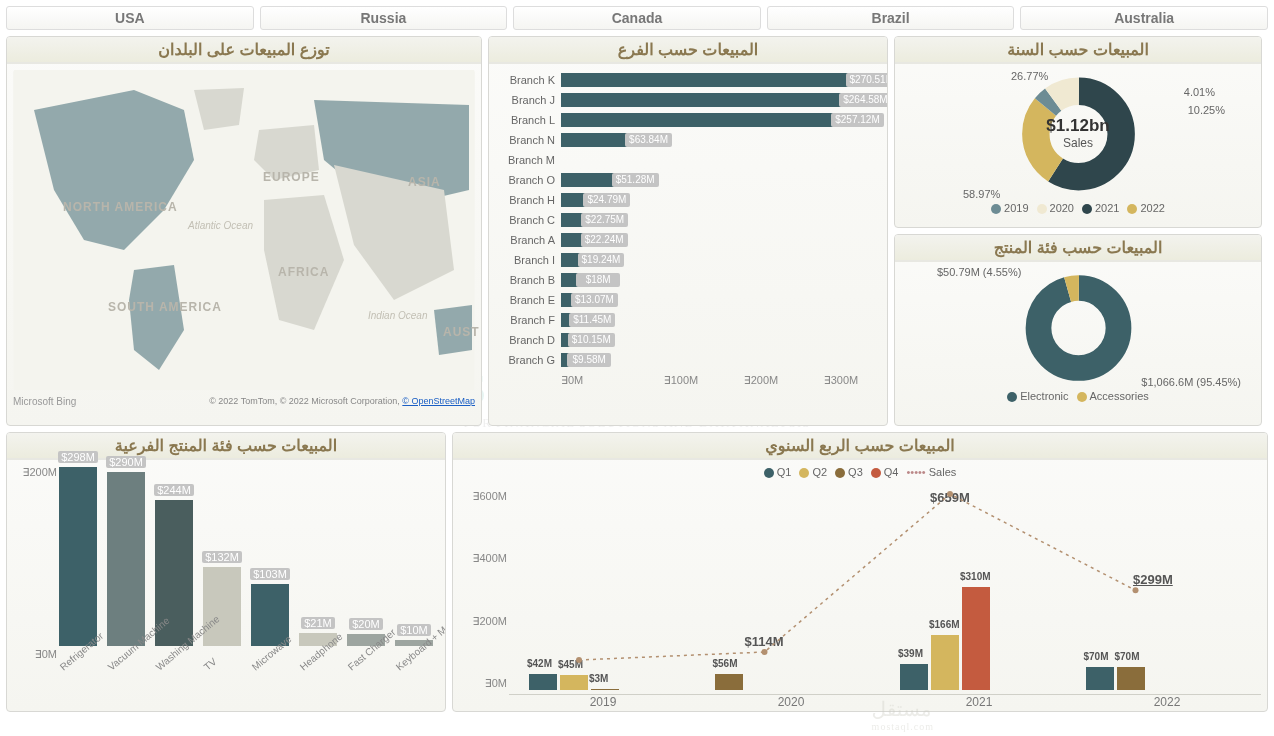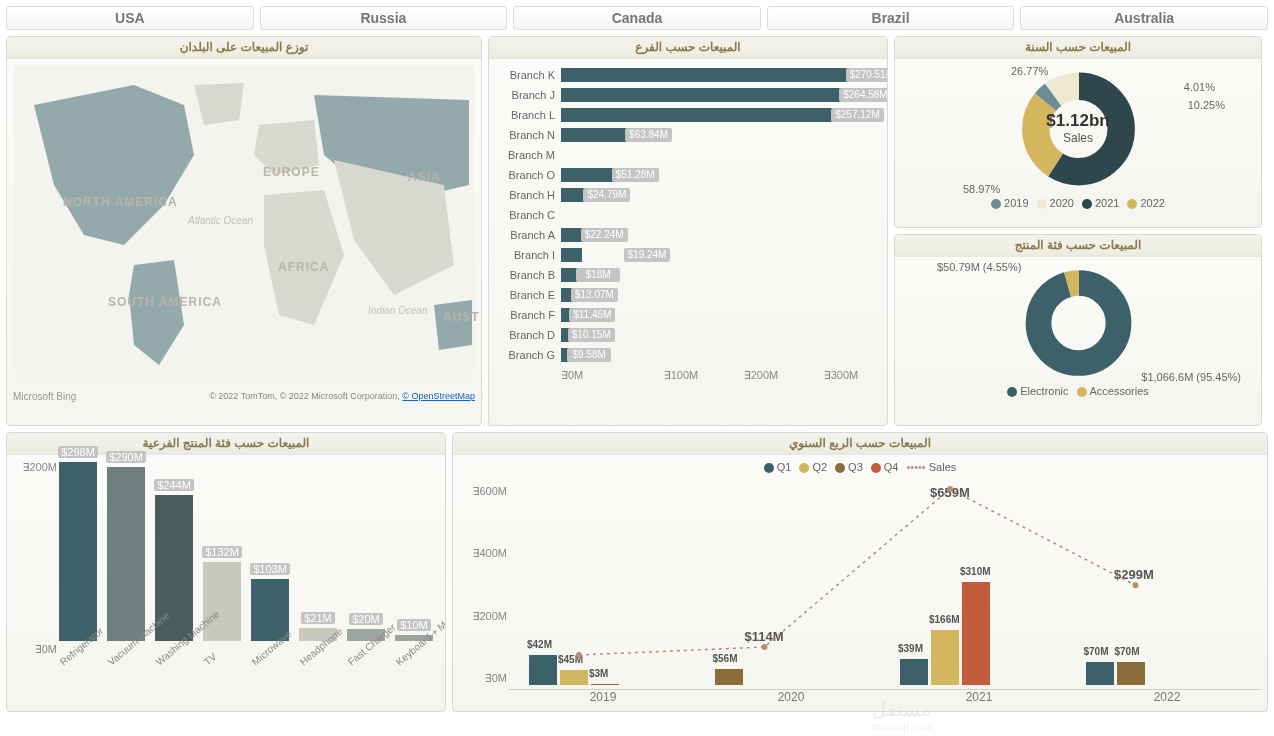--- a/index.html
+++ b/index.html
@@ -2,21 +2,21 @@
 <html><head>
 <meta charset="utf-8">
 <style>
   html,body{margin:0;padding:0;font-family:"Segoe UI",Tahoma,sans-serif;background:#fff;color:#555;}
   #root{width:1274px;height:736px;padding:6px;box-sizing:border-box;position:relative;}
   .tabs{display:flex;gap:6px;margin-bottom:6px;}
   .tab{flex:1;border:1px solid #ddd;border-radius:3px;background:linear-gradient(#fff,#f5f5f2);
        text-align:center;padding:3px 0;font-size:14px;font-weight:bold;color:#777;}
   .card{border:1px solid #d8d8d4;border-radius:4px;padding:6px;box-sizing:border-box;
         background:linear-gradient(#fbfbf9,#f5f5f0);position:relative;overflow:hidden;}
-  .card-title{text-align:center;font-size:12px;font-weight:bold;color:#8a7850;
+  .card-title{text-align:center;font-size:16px;font-weight:bold;color:#8a7850;
               padding:3px 0;border-bottom:2px solid #e8e8e2;margin:-6px -6px 6px;
               background:linear-gradient(#f3f3ee,#ececde);}
   .row1{display:flex;gap:6px;height:390px;}
   .row2{display:flex;gap:6px;height:280px;margin-top:6px;}
   #map-card{width:476px;}
   #branch-card{width:400px;}
   #right-col{width:368px;display:flex;flex-direction:column;gap:6px;}
   #year-card,#cat-card{flex:1;}
   #subcat-card{width:440px;}
   #quarter-card{flex:1;}
@@ -118,21 +118,21 @@
 
           <path d="M320 95 L430 120 L440 200 L380 230 L340 175 Z" fill="#d8d8d0"></path>
 
           <path d="M420 240 L458 235 L458 280 L425 285 Z" fill="#88a1a4" opacity="0.9"></path>
         </svg>
         <div class="map-label" style="left:50px;top:130px;">NORTH AMERICA</div>
         <div class="map-label" style="left:95px;top:230px;">SOUTH AMERICA</div>
         <div class="map-label" style="left:250px;top:100px;">EUROPE</div>
         <div class="map-label" style="left:265px;top:195px;">AFRICA</div>
         <div class="map-label" style="left:395px;top:105px;">ASIA</div>
-        <div class="map-label" style="left:430px;top:245px;">AUST</div>
+        <div class="map-label" style="left:430px;top:255px;">AUST</div>
         <div class="map-ocean" style="left:175px;top:150px;">Atlantic Ocean</div>
         <div class="map-ocean" style="left:355px;top:240px;">Indian Ocean</div>
       </div>
       <div class="map-footer">
         <span style="color:#999;font-size:10px;">Microsoft Bing</span>
         <span>
           <span class="attrib">© 2022 TomTom, © 2022 Microsoft Corporation, </span>
           <span class="link">© OpenStreetMap</span>
         </span>
       </div>
@@ -181,33 +181,37 @@
           </div>
           <div class="hbar-row">
             <div class="hbar-lbl">Branch H</div>
     <div class="hbar-track">
               <div class="hbar-fill" style="width:8.263333333333334%"></div>
     <div class="hbar-badge" style="left:calc(8.263333333333334% - 4px);min-width:36px;text-align:center;">$24.79M</div>
             </div>
           </div>
           <div class="hbar-row">
             <div class="hbar-lbl">Branch C</div>
+    <div class="hbar-track">
+              <div class="hbar-fill" style="width:7.583333333333334%"></div>
+    <div class="hbar-badge" style="left:calc(7.583333333333334% - 4px);min-width:36px;text-align:center;">$22.75M</div>
+            </div>
           </div>
           <div class="hbar-row">
             <div class="hbar-lbl">Branch A</div>
     <div class="hbar-track">
               <div class="hbar-fill" style="width:7.413333333333333%"></div>
     <div class="hbar-badge" style="left:calc(7.413333333333333% - 4px);min-width:36px;text-align:center;">$22.24M</div>
             </div>
           </div>
           <div class="hbar-row">
             <div class="hbar-lbl">Branch I</div>
     <div class="hbar-track">
               <div class="hbar-fill" style="width:6.413333333333333%"></div>
-    <div class="hbar-badge" style="left:calc(6.413333333333333% - 4px);min-width:36px;text-align:right;margin-left:46px;">$19.24M</div>
+    <div class="hbar-badge" style="left:calc(6.413333333333333% - 4px);min-width:36px;text-align:right;">$19.24M</div>
             </div>
           </div>
           <div class="hbar-row">
             <div class="hbar-lbl">Branch B</div>
     <div class="hbar-track">
               <div class="hbar-fill" style="width:6%"></div>
     <div class="hbar-badge" style="left:calc(6% - 4px);min-width:36px;text-align:center;">$18M</div>
             </div>
           </div>
           <div class="hbar-row">
@@ -358,21 +362,21 @@
           <span><span style="color:#b88;">•••••</span> Sales</span>
         </div>
       <div class="qchart" id="qchart">
         <div class="qyaxis">
           <span>∃600M</span>
             <span>∃400M</span>
           <span>∃200M</span>
             <span>∃0M</span>
         </div>
       <div class="qgroup" style="left: 20px;">
-            <div class="qbar" style="height: 30px; background: rgb(61, 97, 104);">
+            <div class="qbar" style="height: 16px; background: rgb(61, 97, 104);">
               <div class="lbl">$42M</div>
             </div>
             <div class="qbar" style="height: 15px; background: rgb(212, 182, 94);">
               <div class="lbl">$45M</div>
             </div>
             <div class="qbar" style="height: 1px; background: rgb(138, 109, 59);">
               <div class="lbl">$3M</div>
             </div>
           </div>
           <div class="qtotal" style="left: 235.5px; top: 144px;">$114M</div>
@@ -386,21 +390,21 @@
             <div class="qbar" style="height: 26px; background: rgb(61, 97, 104);">
               <div class="lbl">$39M</div>
             </div>
             <div class="qbar" style="height: 55.3333px; background: rgb(212, 182, 94);">
               <div class="lbl">$166M</div>
             </div>
             <div class="qbar" style="height: 103.333px; background: rgb(196, 91, 63);">
               <div class="lbl">$310M</div>
             </div>
           </div>
-          <div class="qtotal" style="left: 605px; top: 82.3333px;">$299M</div>
+          <div class="qtotal" style="left: 624px; top: 82.3333px; text-decoration: underline;">$299M</div>
           <div class="qgroup" style="left: 576.5px;">
             <div class="qbar" style="height: 23.3333px; background: rgb(61, 97, 104);">
               <div class="lbl">$70M</div>
             </div>
             <div class="qbar" style="height: 23.3333px; background: rgb(138, 109, 59);">
               <div class="lbl">$70M</div>
             </div>
           </div>
           <svg class="qline" viewBox="0 0 742 200">
             <polyline points="70,170 255.5,162 441,4 626.5,100.33333333333333" fill="none" stroke="#b39070" stroke-width="1.5" stroke-dasharray="3,4"></polyline>

